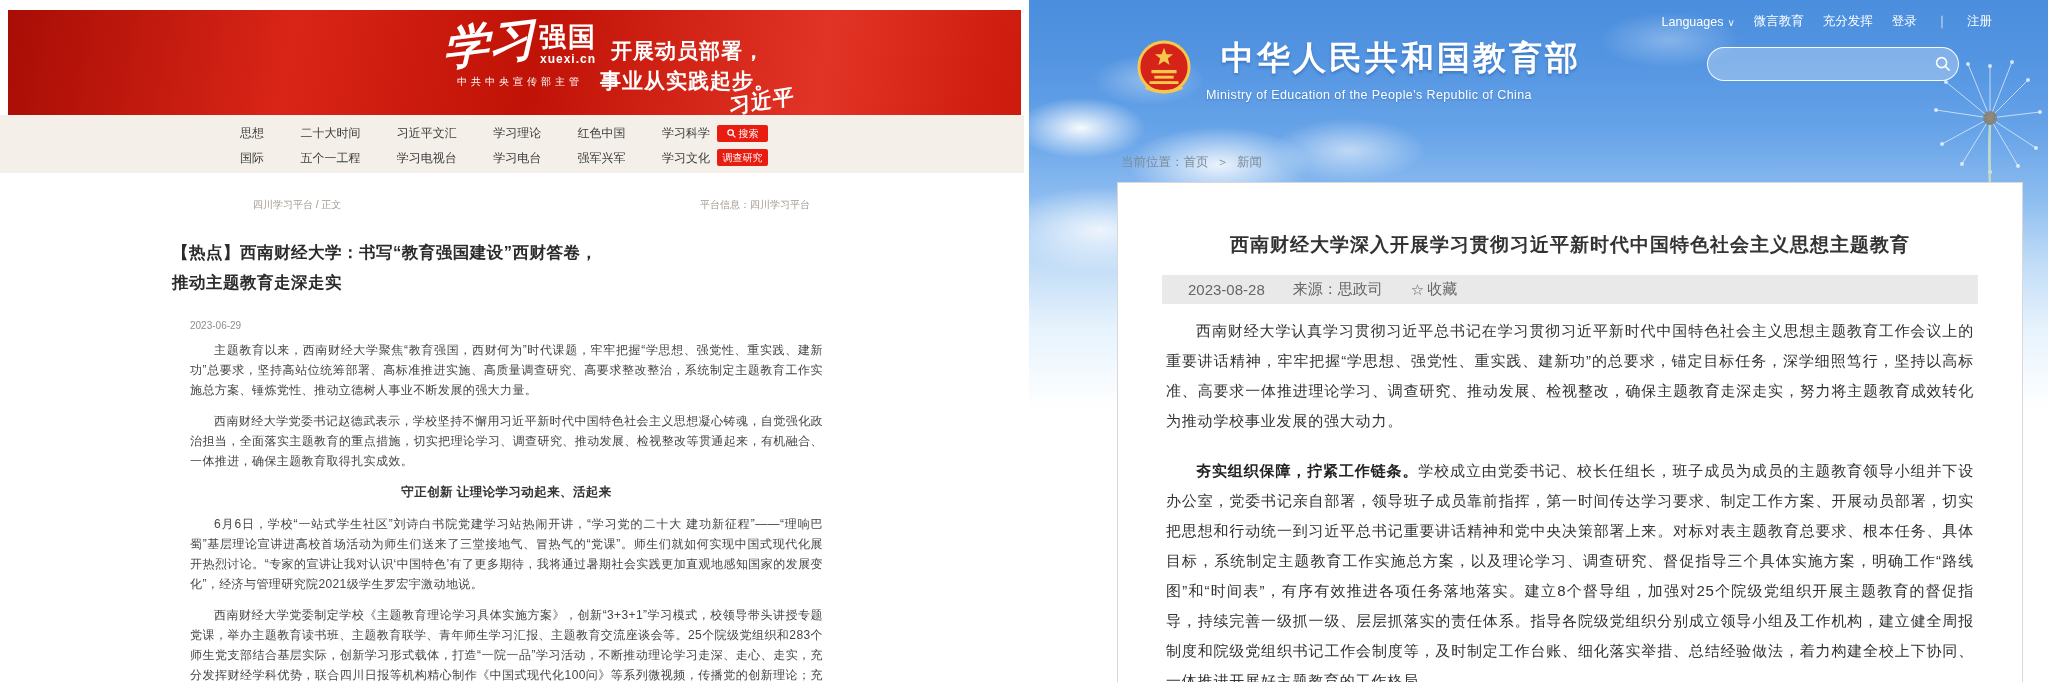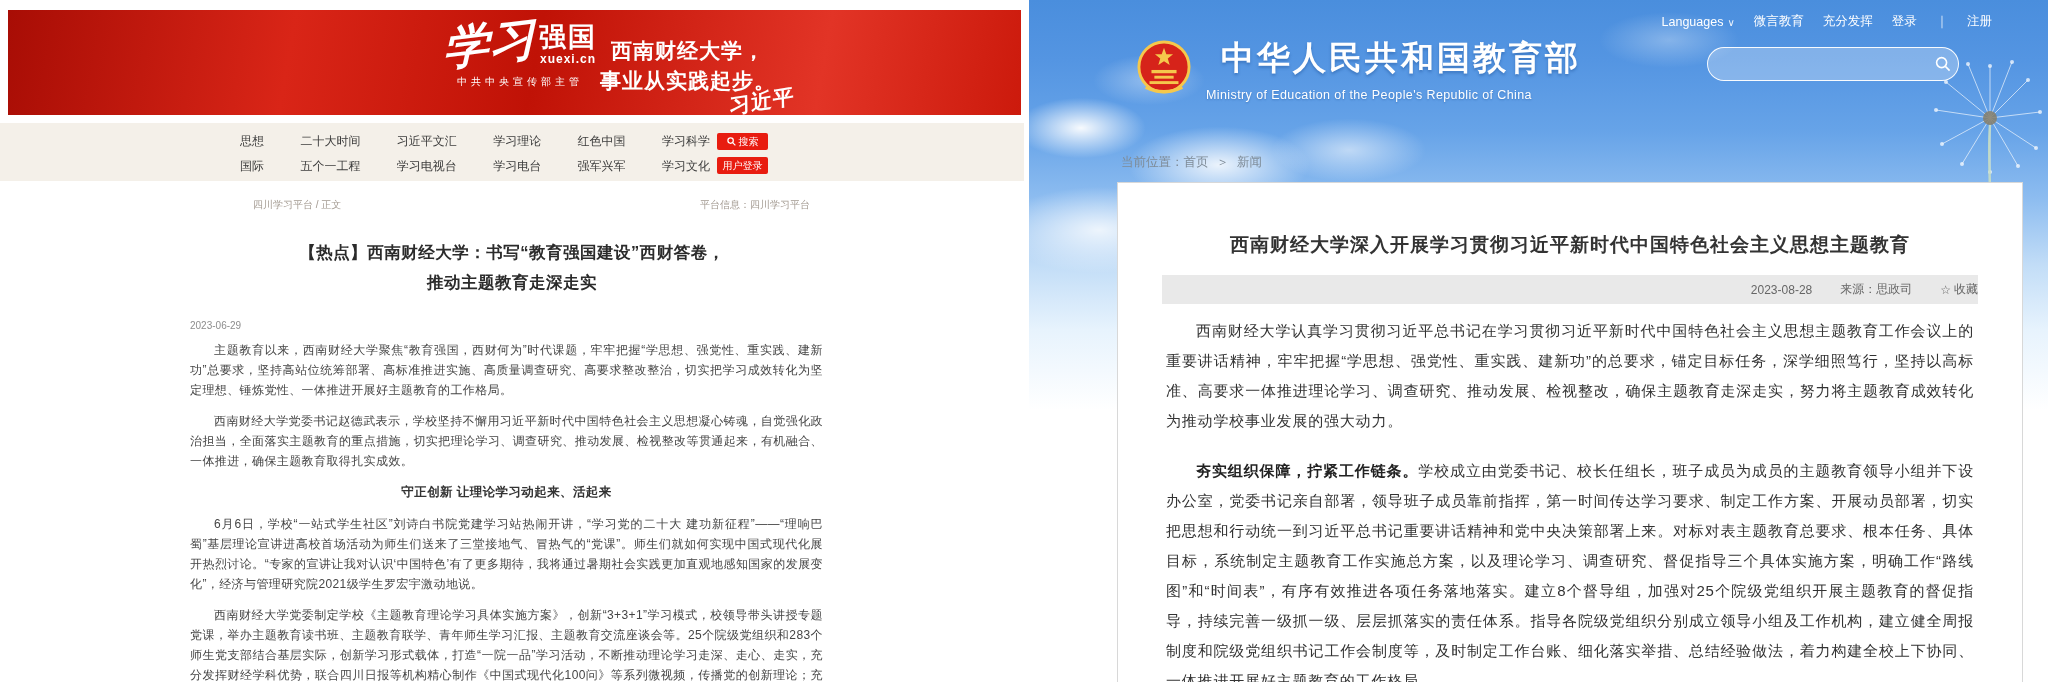--- a/index.html
+++ b/index.html
@@ -28,35 +28,35 @@
   .x-logo-caption { font-size:10px; letter-spacing:4px; margin-top:9px; white-space:nowrap; }
   .x-slogan {
     position:absolute; left:558px; top:26px; width:244px; text-align:center; color:#fff;
     font-family:"DejaVu Serif","Liberation Serif",serif; font-weight:bold;
   }
   .x-slogan span { display:block; font-size:21px; line-height:30px; letter-spacing:1px; }
   .x-signature {
     display:block; text-align:right; font-size:25px; margin:3px 14px 0 0;
     transform:rotate(-9deg) skewX(-8deg); font-family:"DejaVu Serif","Liberation Serif",serif; font-weight:bold;
   }
-  .x-nav { position:absolute; top:115px; left:0; right:0; height:58px; background:#f4f0e9;margin-top:8px; }
+  .x-nav { position:absolute; top:115px; left:0; right:0; height:58px; background:#f4f0e9; }
   .x-nav-row { position:absolute; left:240px; width:470px; display:flex; justify-content:space-between; font-size:12px; color:#3c3c3c; }
   .x-nav-row.r1 { top:10px; }
   .x-nav-row.r2 { top:35px; }
   .x-nav-item { cursor:pointer; white-space:nowrap; }
   .x-btn {
     position:absolute; left:717px; width:51px; height:17px; background:#e81c10; color:#fff;
     font-size:10px; border:none; border-radius:2px; display:flex; align-items:center; justify-content:center; gap:3px;
     cursor:pointer; font-family:inherit;
   }
   .x-btn.b1 { top:10px; } .x-btn.b2 { top:34px; }
   .x-crumb-l { position:absolute; top:198px; left:253px; font-size:10px; color:#a39a91; }
   .x-crumb-r { position:absolute; top:198px; left:700px; font-size:10px; color:#a39a91; }
   .x-title {
-    position:absolute; top:237px; left:172px; width:680px; text-align:center;
+    position:absolute; top:237px; left:172px; width:680px; 
     font-size:16.5px; font-weight:bold; color:#2b2b2b; line-height:30px; letter-spacing:.5px;
   }
   .x-date { position:absolute; top:320px; left:190px; font-size:10px; color:#8d8d8d; }
   .x-body {
     position:absolute; top:340px; left:190px; width:633px;
     font-size:12px; line-height:20px; letter-spacing:.4px; color:#454545; text-align:justify;
   }
   .x-body p { margin:0 0 11px; text-indent:2em; }
   .x-sub { font-weight:bold; text-align:center; color:#333; font-size:12.5px; margin:3px 0 12px; }
 
@@ -103,21 +103,21 @@
   .m-panel {
     position:absolute; top:182px; left:88px; width:906px; height:560px;
     background:#fff; border:1px solid #d8d8d8;
   }
   .m-art-title {
     margin:48px 36px 0; text-align:center; font-size:19px; font-weight:bold; color:#333;
     letter-spacing:1px; line-height:28px;
   }
   .m-meta {
     margin:16px 44px 0; height:29px; background:#e9e9e9; display:flex; align-items:center;
-    gap:28px; padding-left:26px; font-size:12px; color:#666;justify-content:flex-end;
+    gap:28px; padding-left:26px; font-size:15px; color:#666;
   }
   .m-fav { display:flex; align-items:center; gap:3px; cursor:pointer; }
   .m-body {
     margin:12px 48px 0; font-size:15px; line-height:30px; letter-spacing:.8px;
     color:#333; text-align:justify;
   }
   .m-body p { margin:0 0 20px; text-indent:2em; }
   .m-body strong { font-weight:bold; color:#222; }
 </style>
 </head>
@@ -132,21 +132,21 @@
         <div class="x-logo">
           <span class="x-logo-script">学习</span>
           <span class="x-logo-col">
             <span class="x-logo-block">强国</span>
             <span class="x-logo-domain">xuexi.cn</span>
           </span>
         </div>
         <div class="x-logo-caption">中共中央宣传部主管</div>
       </div>
       <div class="x-slogan">
-        <span>西南财经大学，</span>
+        <span>开展动员部署，</span>
         <span>事业从实践起步。</span>
         <span class="x-signature">习近平</span>
       </div>
     </div>
 
     <nav class="x-nav">
       <div class="x-nav-row r1">
         <span class="x-nav-item">思想</span>
         <span class="x-nav-item">二十大时间</span>
         <span class="x-nav-item">习近平文汇</span>
@@ -163,35 +163,35 @@
         <span class="x-nav-item">学习文化</span>
       </div>
       <button class="x-btn b1">
         <svg width="9" height="9" viewBox="0 0 10 10">
             <circle cx="4" cy="4" r="3" fill="none" stroke="#fff" stroke-width="1.4"></circle>
             <line x1="6.3" y1="6.3" x2="9.3" y2="9.3" stroke="#fff" stroke-width="1.4"></line>
           </svg>
         <span>搜索</span>
       </button>
       <button class="x-btn b2">
-        <span>用户登录</span>
+        <span>调查研究</span>
       </button>
     </nav>
 
     <div class="x-crumb-l">四川学习平台 / 正文</div>
     <div class="x-crumb-r">平台信息：四川学习平台</div>
 
     <h1 class="x-title">
       <span>【热点】西南财经大学：书写“教育强国建设”西财答卷，</span><br>
       <span>推动主题教育走深走实</span>
     </h1>
     <div class="x-date">2023-06-29</div>
 
     <div class="x-body">
-      <p>主题教育以来，西南财经大学聚焦“教育强国，西财何为”时代课题，牢牢把握“学思想、强党性、重实践、建新功”总要求，坚持高站位统筹部署、高标准推进实施、高质量调查研究、高要求整改整治，切实把学习成效转化为坚定理想、锤炼党性、一体推进开展好主题教育的工作格局。</p>
+      <p>主题教育以来，西南财经大学聚焦“教育强国，西财何为”时代课题，牢牢把握“学思想、强党性、重实践、建新功”总要求，坚持高站位统筹部署、高标准推进实施、高质量调查研究、高要求整改整治，系统制定主题教育工作实施总方案、锤炼党性、推动立德树人事业不断发展的强大力量。</p>
       <p>西南财经大学党委书记赵德武表示，学校坚持不懈用习近平新时代中国特色社会主义思想凝心铸魂，自觉强化政治担当，全面落实主题教育的重点措施，切实把理论学习、调查研究、推动发展、检视整改等贯通起来，有机融合、一体推进，确保主题教育取得扎实成效。</p>
       <div class="x-sub">守正创新 让理论学习动起来、活起来</div>
       <p>6月6日，学校“一站式学生社区”刘诗白书院党建学习站热闹开讲，“学习党的二十大 建功新征程”——“理响巴蜀”基层理论宣讲进高校首场活动为师生们送来了三堂接地气、冒热气的“党课”。师生们就如何实现中国式现代化展开热烈讨论。“专家的宣讲让我对认识‘中国特色’有了更多期待，我将通过暑期社会实践更加直观地感知国家的发展变化”，经济与管理研究院2021级学生罗宏宇激动地说。</p>
       <p>西南财经大学党委制定学校《主题教育理论学习具体实施方案》，创新“3+3+1”学习模式，校领导带头讲授专题党课，举办主题教育读书班、主题教育联学、青年师生学习汇报、主题教育交流座谈会等。25个院级党组织和283个师生党支部结合基层实际，创新学习形式载体，打造“一院一品”学习活动，不断推动理论学习走深、走心、走实，充分发挥财经学科优势，联合四川日报等机构精心制作《中国式现代化100问》等系列微视频，传播党的创新理论；充分激发基层党建活力，组织学生党支部共建“网上理论自习室”；充分发挥“五老”优势，开展离退休老同志与学生党员结对共学；组织《人文地理与城乡规划》等课程师生赴简阳新城、龙泉山现场教学，感悟习近平总书记“两山”理论的实践伟力。</p>
     </div>
   </section>
 
   <section class="page moe">
     <div class="m-clouds"></div>
 

